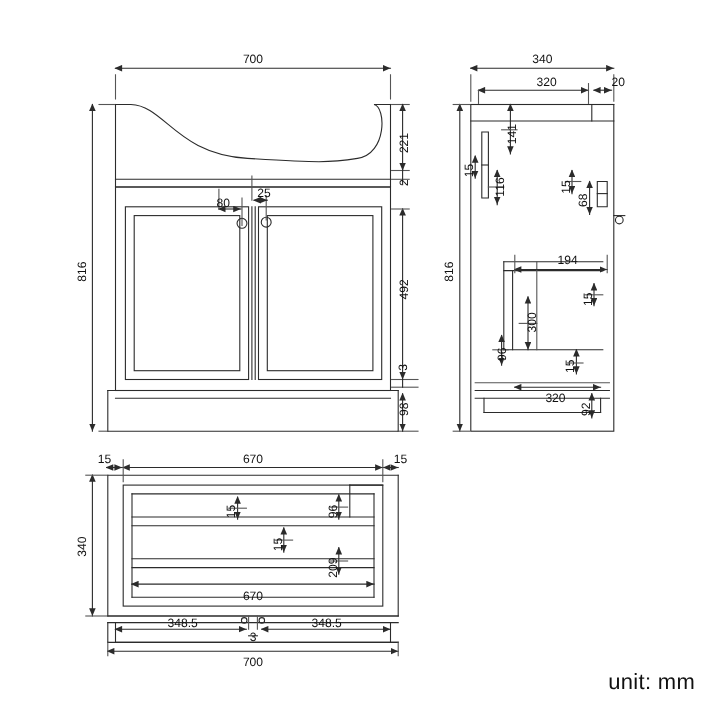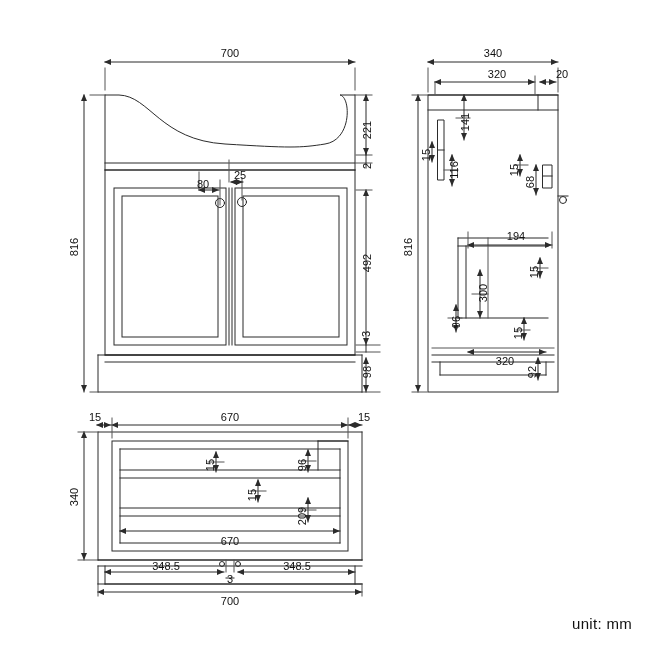--- a/index.html
+++ b/index.html
@@ -21,21 +21,21 @@
     width: 650px;
     height: 488px;
   }
   svg {
     display: block;
   }
   .unit-note {
     position: absolute;
     right: 18px;
     bottom: 18px;
-    font-size: 15px;
+    font-size: 20px;
     letter-spacing: 0.3px;
     color: #111;
   }
 </style>
 </head>
 <body>
 
 <div id="sheet">
 <svg width="650" height="650" viewBox="0 0 650 650">
   <defs>

